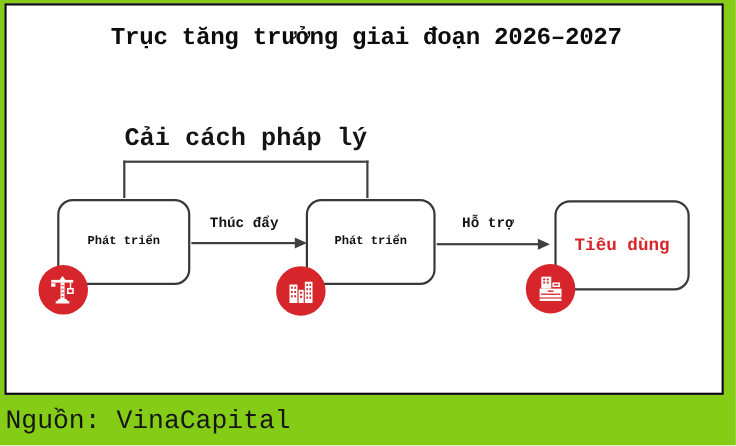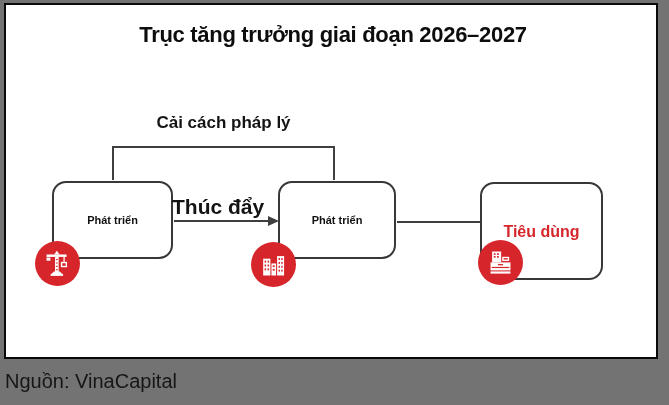--- a/index.html
+++ b/index.html
@@ -1,73 +1,73 @@
 <!DOCTYPE html>
 <html style="--red: #d7262b; --line: #3f3f3f;"><head>
 <meta charset="utf-8">
 <style>
   html,body{margin:0;padding:0;background:#ffffff;}
   .page{
-    position:relative;width:669px;height:405px;background:#737373;overflow:hidden;
-    font-family:Liberation Sans, sans-serif;
+    position:relative;width:669px;height:405px;background:#84cc16;overflow:hidden;
+    font-family:Liberation Mono, monospace;
   }
   .frame{
     position:absolute;left:4px;top:3px;width:654px;height:356px;
     border:2px solid #0a0a0a;background:#ffffff;box-sizing:border-box;
   }
   .title{
     position:absolute;left:6px;top:22px;width:654px;text-align:center;
     font-size:22px;font-weight:bold;color:#0d0d0d;letter-spacing:-0.3px;
   }
   .bracket-label{
     position:absolute;left:102px;top:113px;width:243px;text-align:center;
-    font-size:17px;font-weight:bold;color:#141414;
+    font-size:23px;font-weight:bold;color:#141414;
   }
   .bracket{
     position:absolute;left:112px;top:146px;width:223px;height:34px;
     border-top:2px solid var(--line);border-left:2px solid var(--line);
     border-right:2px solid var(--line);box-sizing:border-box;
   }
   .node{
     position:absolute;background:#ffffff;border:2px solid #383838;border-radius:14px;
     display:flex;flex-direction:column;align-items:center;justify-content:center;
     box-sizing:border-box;text-align:center;line-height:21px;
   }
   .node .t-black{font-size:11px;font-weight:bold;color:#111111;}
   .node .t-red{font-size:16px;font-weight:bold;color:var(--red);}
   #node-1{left:52px;top:181px;width:121px;height:78px;}
   #node-2{left:278px;top:181px;width:118px;height:78px;}
-  #node-3{left:480px;top:182px;width:123px;height:98px;}
+  #node-3{left:504px;top:182px;width:123px;height:82px;}
   .arrow-line{position:absolute;height:2px;background:var(--line);}
   #arrow-line-1{left:174px;top:220px;width:95px;}
   #arrow-line-2{left:397px;top:221px;width:93px;}
   .arrow-head{
     position:absolute;width:0;height:0;
     border-top:5.5px solid transparent;border-bottom:5.5px solid transparent;
     border-left:11px solid var(--line);
   }
   #arrow-head-1{left:268px;top:215.5px;}
   #arrow-head-2{left:489px;top:216.5px;}
   .arrow-label{
-    position:absolute;font-size:21px;font-weight:bold;color:#141414;
+    position:absolute;text-align:center;font-size:13px;font-weight:bold;color:#141414;
   }
   #arrow-label-1{left:172px;top:195px;width:100px;}
   #arrow-label-2{left:395px;top:195px;width:97px;}
   .icon-circle{
     position:absolute;width:45px;height:45px;border-radius:50%;
     background:var(--red);display:flex;align-items:center;justify-content:center;
   }
   #circle-1{left:35px;top:241px;}
   #circle-2{left:251px;top:242px;}
   #circle-3{left:478px;top:240px;}
   .icon-circle svg{width:31px;height:31px;display:block;}
   .icon-white{fill:#ffffff;}
   .icon-red{fill:var(--red);}
   .source{
-    position:absolute;left:5px;top:370px;font-size:20px;font-weight:normal;color:#161616;
+    position:absolute;left:5px;top:370px;font-size:24px;font-weight:normal;color:#161616;
   }
 </style>
 </head>
 <body>
 
 <div class="page">
 
   <div class="frame"></div>
 
   <div class="title">Trục tăng trưởng giai đoạn 2026–2027</div>
@@ -82,20 +82,21 @@
   <div class="arrow-line" id="arrow-line-1"></div>
   <div class="arrow-head" id="arrow-head-1"></div>
   <div class="arrow-label" id="arrow-label-1">Thúc đẩy</div>
 
   <div class="node" id="node-2">
     <div class="t-black">Phát triển</div>
   </div>
 
   <div class="arrow-line" id="arrow-line-2"></div>
   <div class="arrow-head" id="arrow-head-2"></div>
+  <div class="arrow-label" id="arrow-label-2">Hỗ trợ</div>
 
   <div class="node" id="node-3">
     <div class="t-red">Tiêu dùng</div>
   </div>
 
   <div class="icon-circle" id="circle-1">
     <svg viewBox="0 0 24 24" aria-hidden="true">
       <polygon class="icon-white" points="9.4,5 13.6,5 11.5,2.2"></polygon>
       <rect class="icon-white" x="3.5" y="5" width="15.5" height="1.9"></rect>
       <rect class="icon-white" x="3.5" y="7.4" width="3" height="2.4"></rect>

